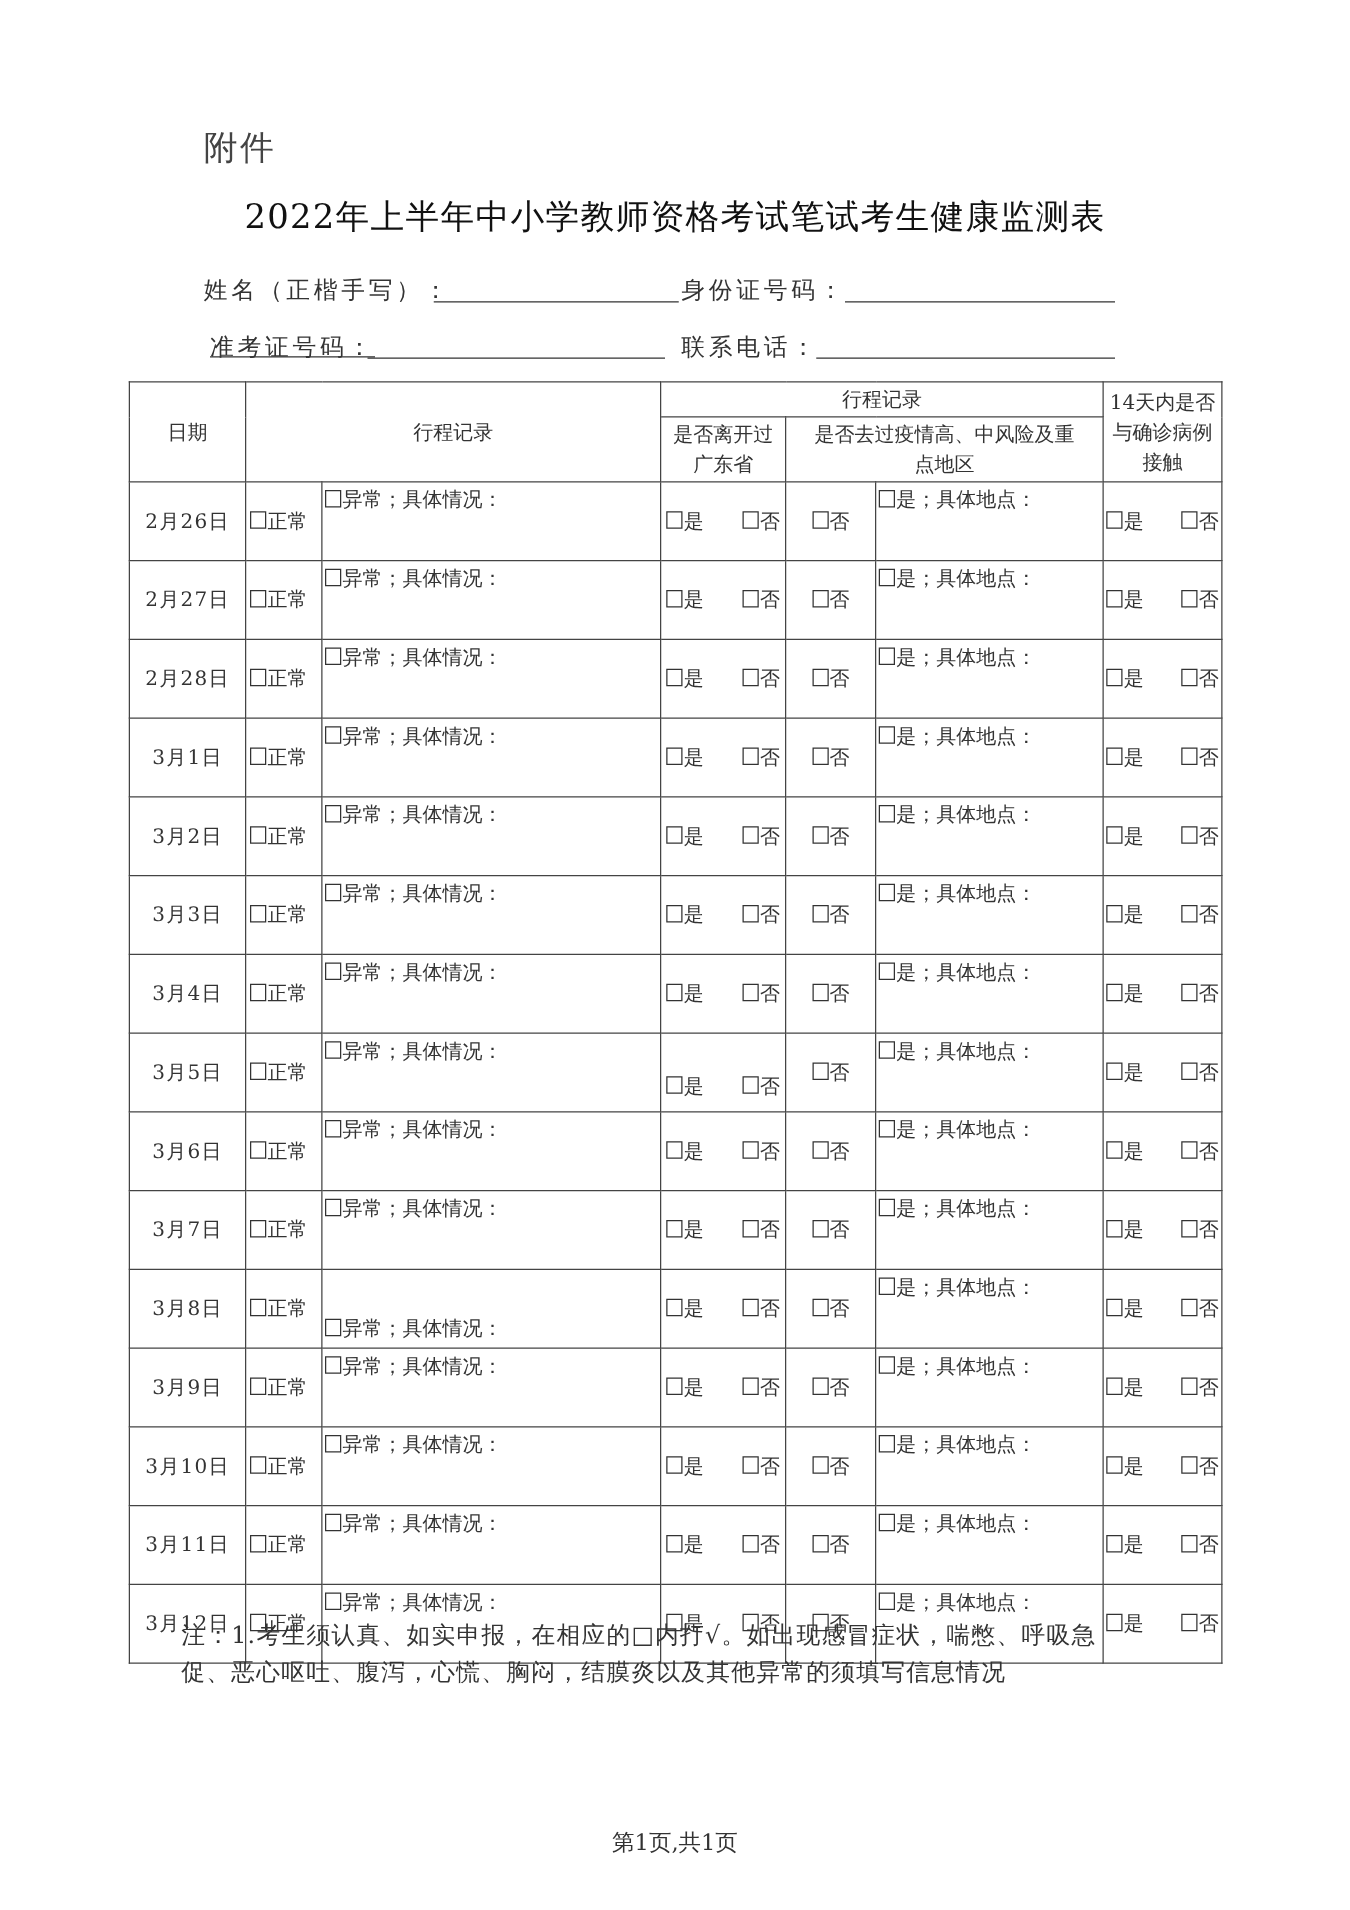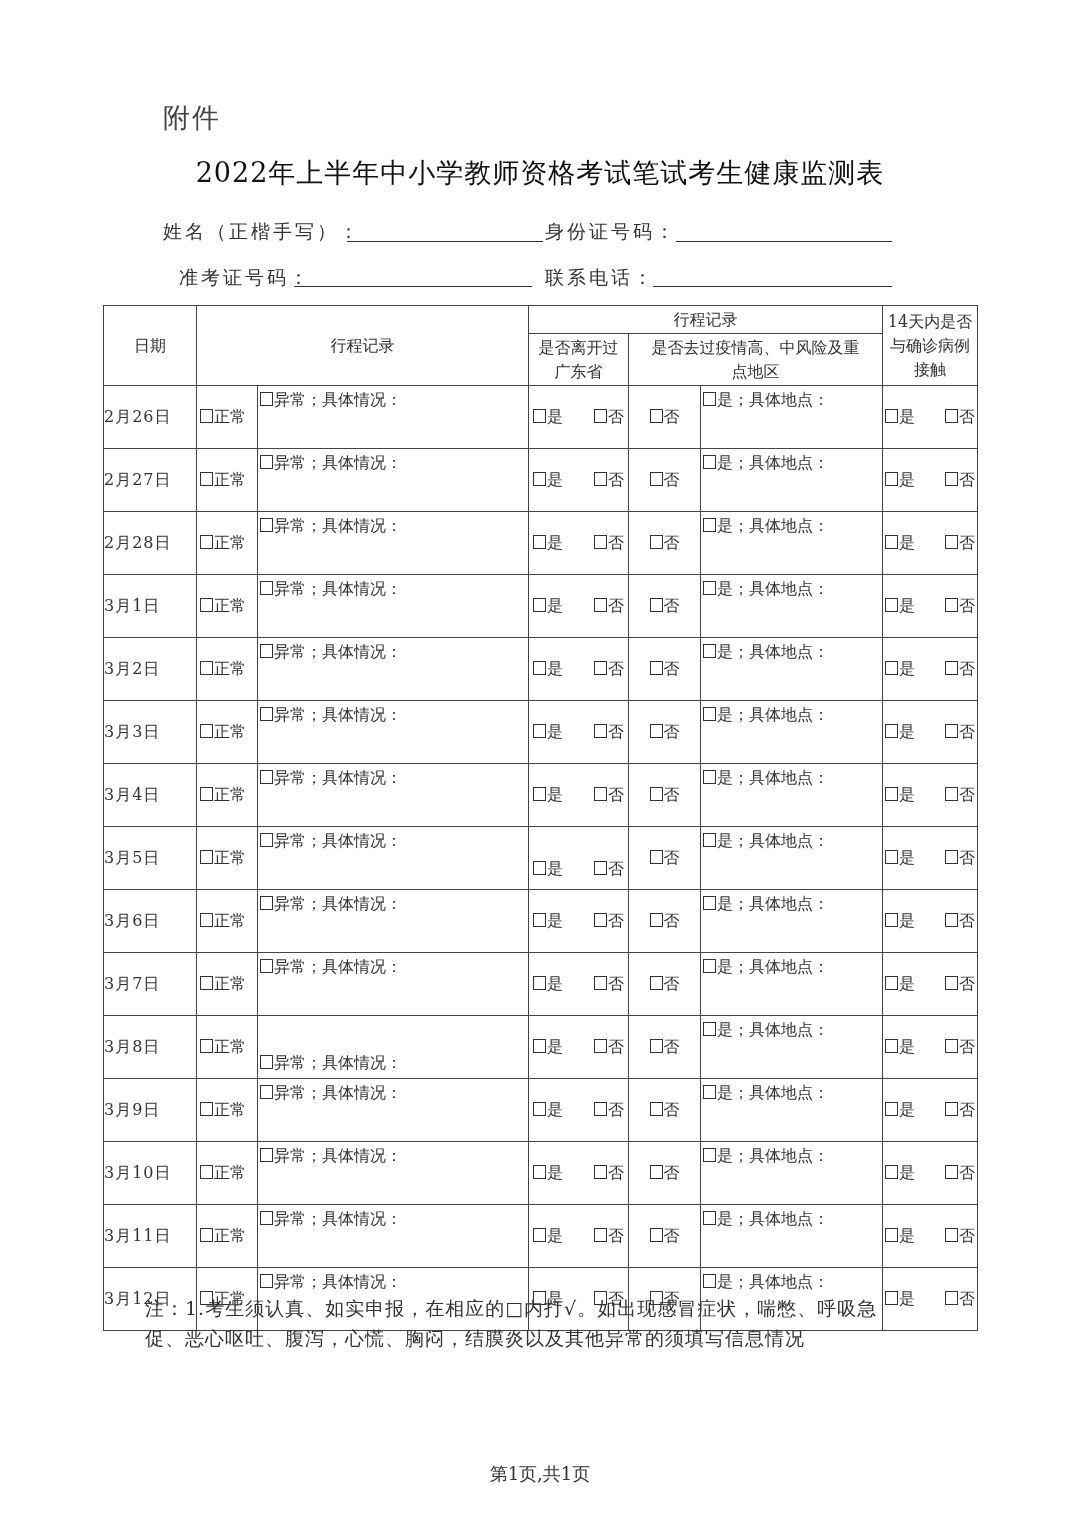--- a/index.html
+++ b/index.html
@@ -9,42 +9,42 @@
   #attach { left:163px; top:100px; font-size:27px; color:#444; letter-spacing:2px; }
   #title { left:0; width:1080px; top:155px; text-align:center; font-size:27px; font-weight:normal; color:#111; letter-spacing:1px; }
   .field-label { font-size:19px; color:#333; letter-spacing:3px; }
   .uline { border-bottom:1.5px solid #333; height:0; }
   table.grid { position:absolute; left:103px; top:305px; border-collapse:collapse; table-layout:fixed; }
   table.grid td { border:1.5px solid #444; padding:0; font-size:16px; color:#333; vertical-align:middle; }
   table.grid col.c1 { width:93px; } col.c2 { width:61px; } col.c3 { width:271px; }
   col.c4 { width:100px; } col.c5 { width:72px; } col.c6 { width:182px; } col.c7 { width:95px; }
   .hdr { text-align:center; line-height:24px; font-size:17px; color:#333; }
   tr.data td { height:58px; }
-  .date { letter-spacing:1px; }
+  .date { text-align:center; letter-spacing:1px; }
   .cb { display:inline-block; width:11px; height:12px; border:1.2px solid #333; vertical-align:-1px; margin-right:1px; }
   .topleft { vertical-align:top !important; padding-top:4px !important; padding-left:2px !important; }
   .botleft { vertical-align:bottom !important; padding-bottom:4px !important; padding-left:2px !important; }
   .center { text-align:center; }
   .pair { display:flex; justify-content:space-between; padding:0 4px; }
   .pair.low { padding-top:22px; }
   #notes { left:145px; top:1293px; width:760px; font-size:19px; line-height:30px; color:#333; letter-spacing:1px; }
   #footer { left:0; width:1080px; top:1462px; text-align:center; font-size:18px; color:#333; }
 </style>
 </head>
 <body>
 
 <div id="attach" class="abs">附件</div>
 <div id="title" class="abs">2022年上半年中小学教师资格考试笔试考生健康监测表</div>
 
 <div class="abs field-label" style="left:163px;top:219px;">姓名（正楷手写）：</div>
 <div class="abs uline" style="left:347px;top:241px;width:196px;"></div>
 <div class="abs field-label" style="left:545px;top:219px;">身份证号码：</div>
 <div class="abs uline" style="left:676px;top:241px;width:216px;"></div>
 
-<div class="abs field-label" style="left:179px;top:265px;">准考证号码：</div>
+<div class="abs field-label" style="left:168px;top:265px;text-decoration:underline;">准考证号码：</div>
 <div class="abs uline" style="left:294px;top:286px;width:238px;"></div>
 <div class="abs field-label" style="left:545px;top:265px;">联系电话：</div>
 <div class="abs uline" style="left:653px;top:286px;width:239px;"></div>
 
 <table class="grid">
   <colgroup>
     <col class="c1">
       <col class="c2">
       <col class="c3">
       <col class="c4">

